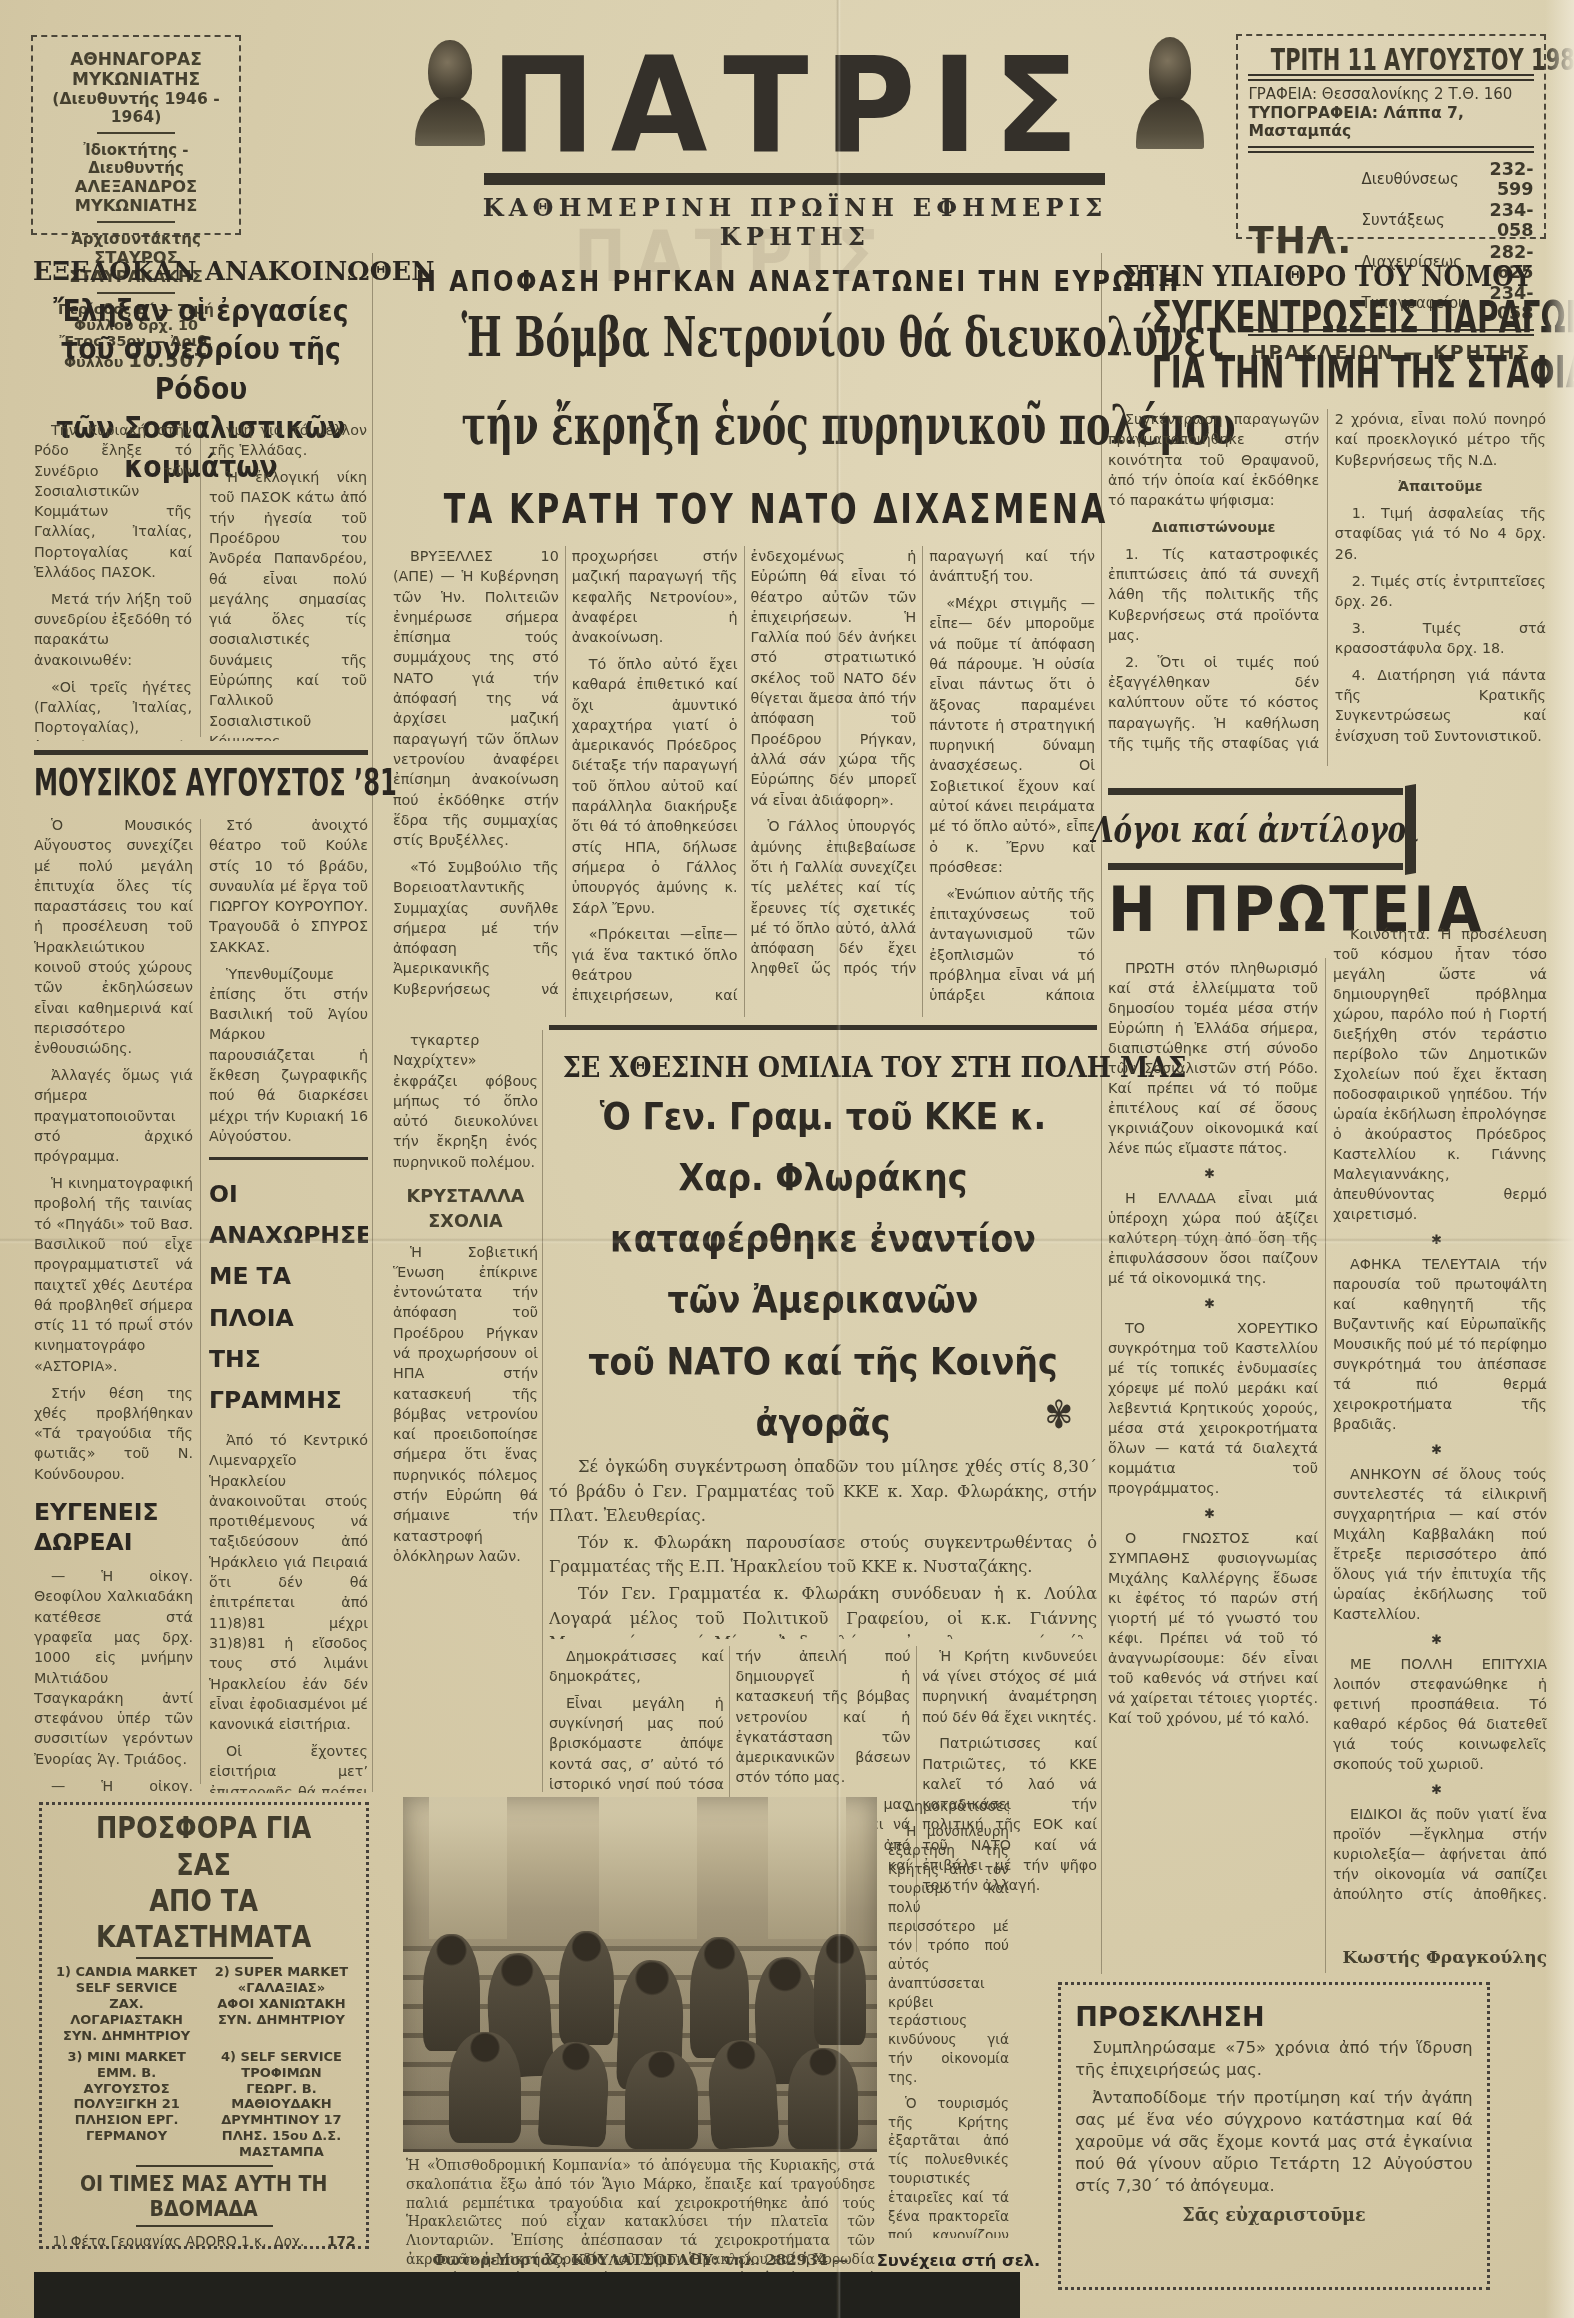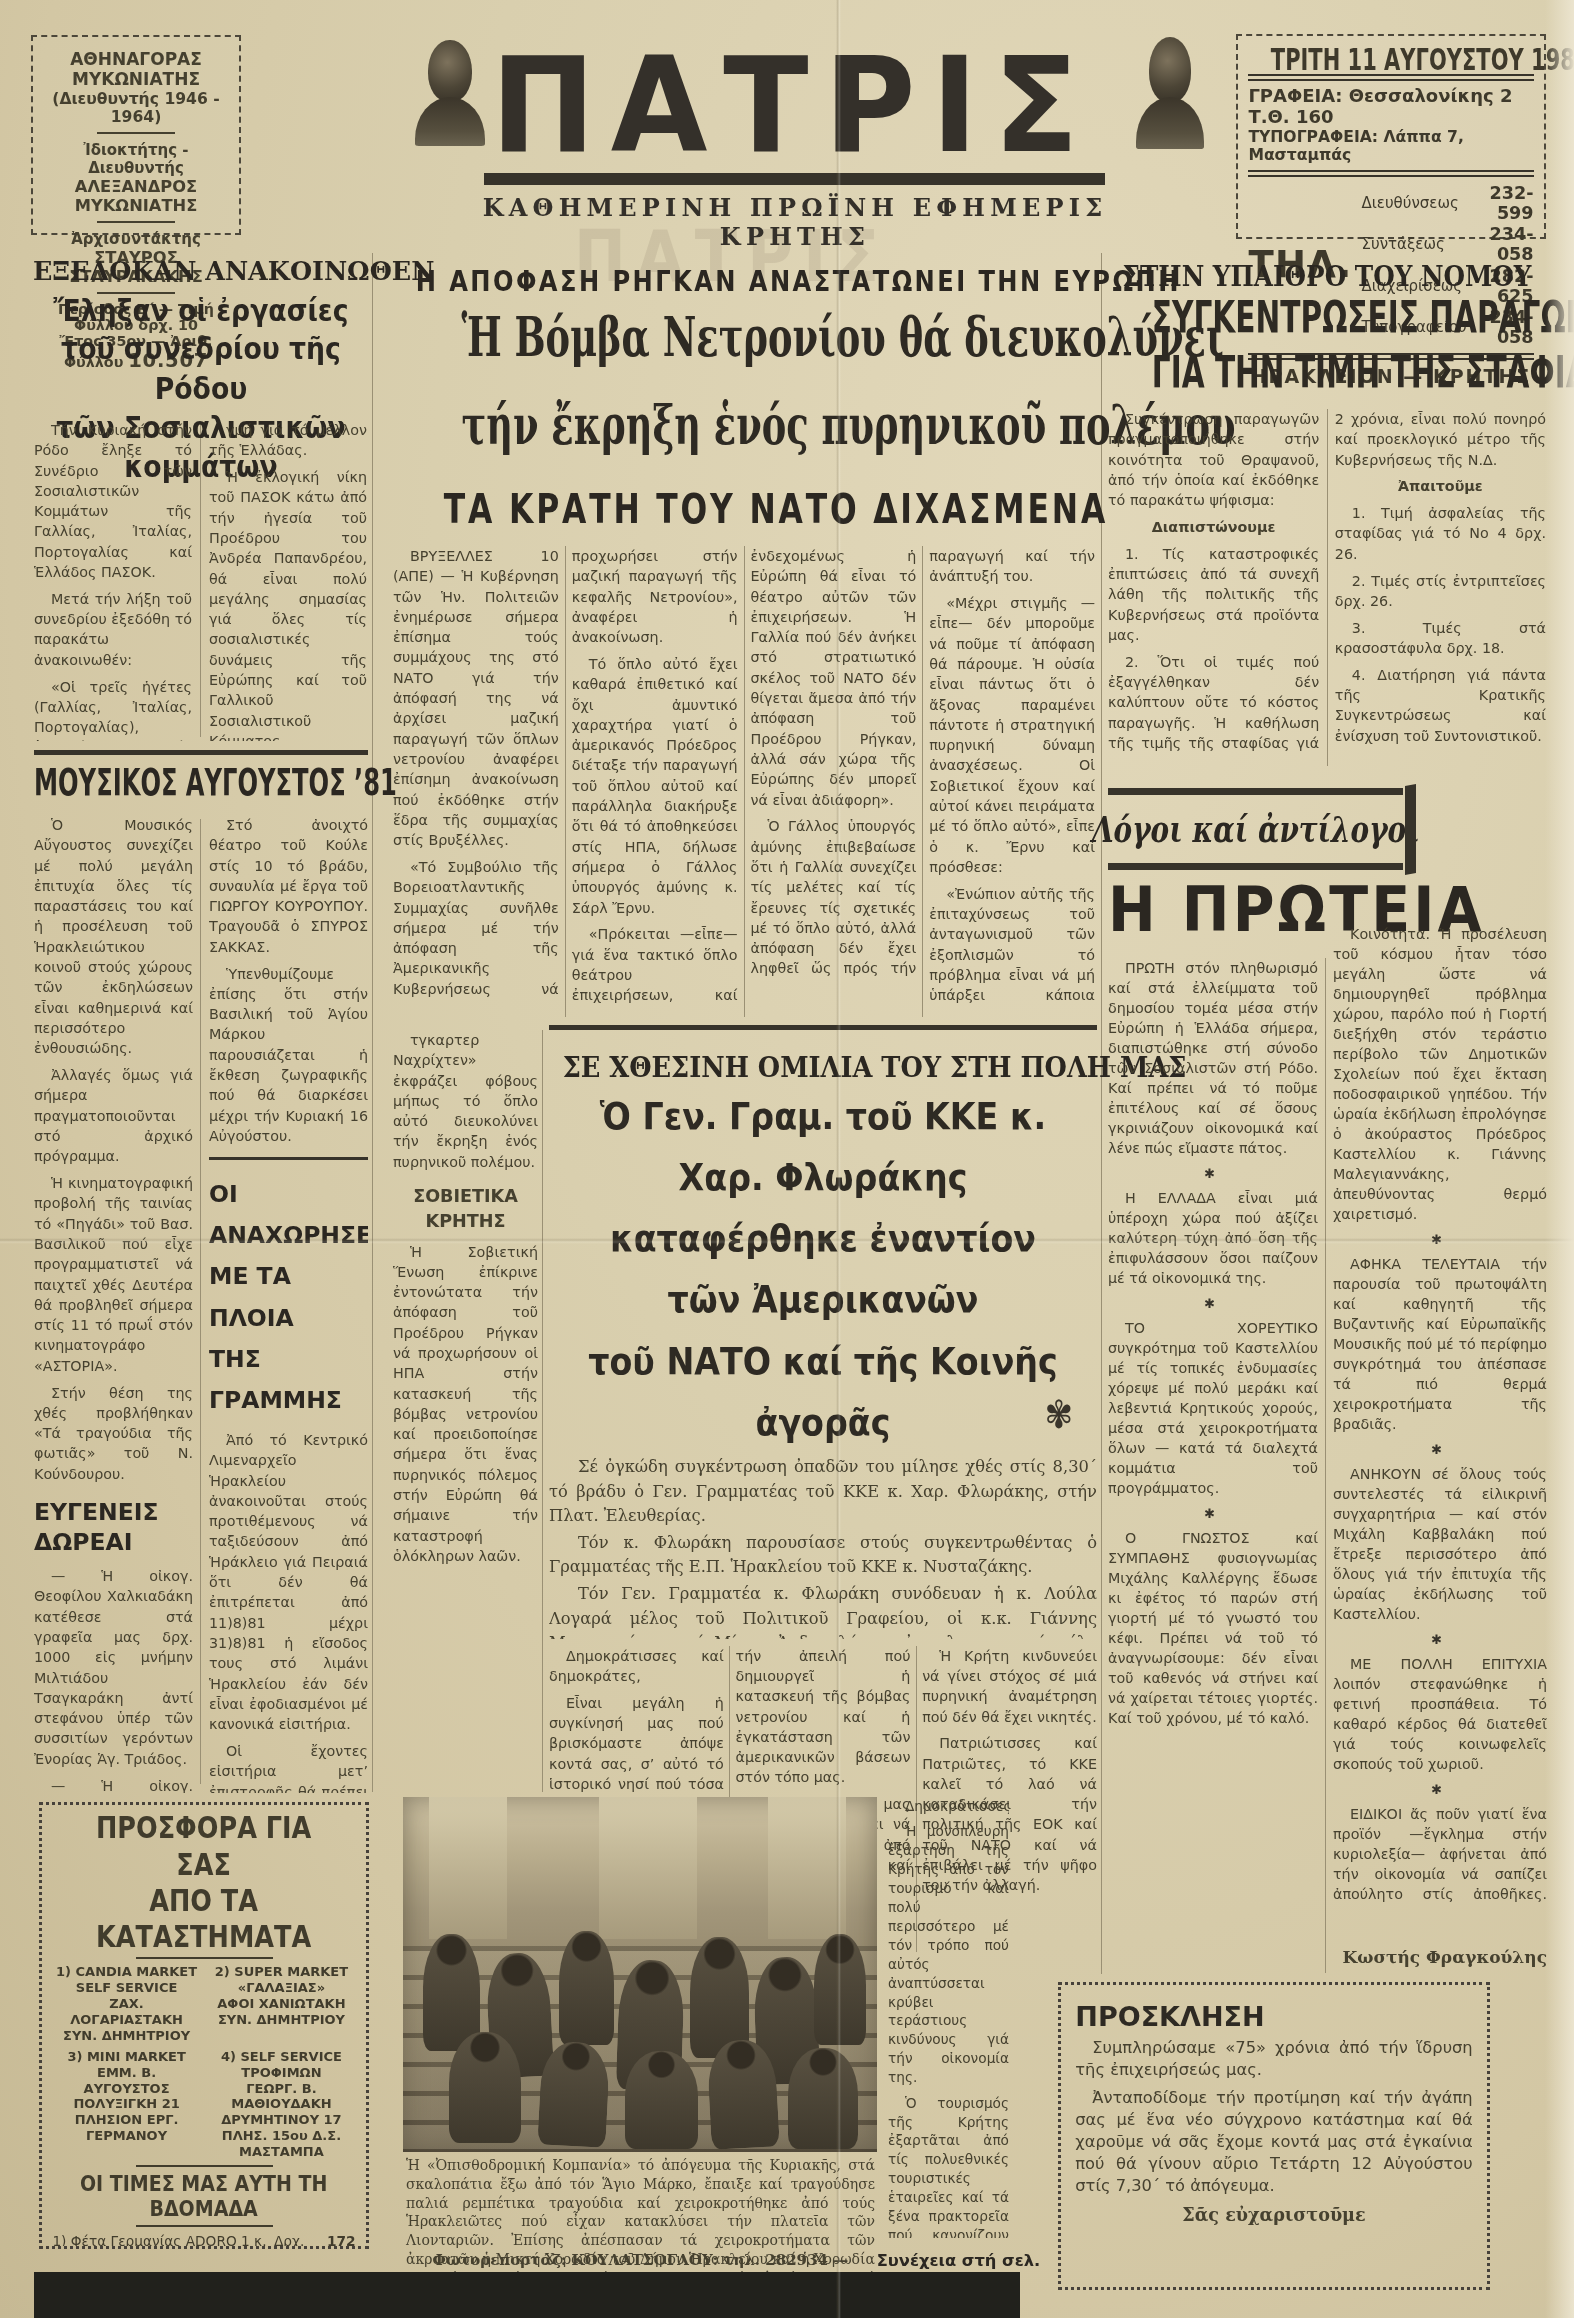--- a/index.html
+++ b/index.html
@@ -42,21 +42,21 @@
   #logo{left:483px;top:38px;width:619px;height:134px;font-weight:900;font-size:125px;line-height:134px;letter-spacing:15.6px;color:#34302a;text-align:center;transform:scaleY(1.06);font-family:"DejaVu Sans",sans-serif;}
   #logo-bar{left:484px;top:173px;width:621px;height:11.7px;}
   #subtitle{left:456px;top:193px;width:678px;text-align:center;font-family:"DejaVu Serif",serif;font-weight:bold;font-size:24px;letter-spacing:5.2px;color:#34302a;}
   .portrait{overflow:hidden;}
   .portrait .ph{width:62%;height:56%;margin:0 auto;border-radius:50% 50% 46% 46%;
     background:radial-gradient(circle at 44% 36%, #7d725c 0%, #4c4536 55%, #322d24 100%);}
   .portrait .pb{width:100%;height:44%;margin-top:-5.2px;border-radius:55% 55% 6% 6% / 95% 95% 5% 5%;
     background:linear-gradient(180deg,#3b352a,#564f3e 70%, #6a6350);}
   #hdr-right{left:1236px;top:34px;width:310px;height:205px;padding:9px 10.4px;box-sizing:border-box;color:#3e392b;}
   #hdr-right .date{font-weight:900;font-size:25px;transform:scale(.84,1.2);transform-origin:50% 50%;}
-  #hdr-right .off{font-weight:bold;font-size:18px;margin:3.9px 0 1.3px;}
+  #hdr-right .off{font-weight:normal;font-size:15px;margin:3.9px 0 1.3px;}
   #hdr-right .prn{font-weight:bold;font-size:15.6px;margin-bottom:5.2px;}
   #hdr-right .telwrap{display:flex;align-items:center;gap:9px;margin:5.2px 0;}
   #hdr-right .tel{font-weight:900;font-size:37px;letter-spacing:1.3px;}
   #hdr-right table{border-collapse:collapse;flex:1;}
   #hdr-right td{padding:0.7px 0;font-size:15px;}
   #hdr-right td.num{font-weight:bold;font-size:17.6px;text-align:right;}
   #hdr-right .city{font-weight:bold;font-size:19px;text-align:center;letter-spacing:2px;margin-top:5.2px;}
   
   .kicker-serif{font-family:"DejaVu Serif",serif;font-weight:bold;color:var(--ink-dark);}
   #s1-kicker{left:33px;top:256px;width:336px;font-size:25.4px;}
@@ -350,21 +350,21 @@
       <p data-item="">Ὁ Γάλλος ὑπουργός ἀμύνης ἐπιβεβαίωσε ὅτι ἡ Γαλλία συνεχίζει τίς μελέτες καί τίς ἔρευνες τίς σχετικές μέ τό ὅπλο αὐτό, ἀλλά ἀπόφαση δέν ἔχει ληφθεῖ ὥς πρός τήν παραγωγή καί τήν ἀνάπτυξή του.</p>
       <p data-item="">«Μέχρι στιγμῆς —εἶπε— δέν μποροῦμε νά ποῦμε τί ἀπόφαση θά πάρουμε. Ἡ οὐσία εἶναι πάντως ὅτι ὁ ἄξονας παραμένει πάντοτε ἡ στρατηγική πυρηνική δύναμη ἀνασχέσεως. Οἱ Σοβιετικοί ἔχουν καί αὐτοί κάνει πειράματα μέ τό ὅπλο αὐτό», εἶπε ὁ κ. Ἔρνυ καί πρόσθεσε:</p>
       <p data-item="">«Ἐνώπιον αὐτῆς τῆς ἐπιταχύνσεως τοῦ ἀνταγωνισμοῦ τῶν ἐξοπλισμῶν τό πρόβλημα εἶναι νά μή ὑπάρξει κάποια θανάσιμη ἔλλειψη ἰσορροπίας μεταξύ τῶν δυό ὑπερδυνάμεων, καί νά τούς προτείνουμε, ὅπως ἔκανε πρόσφατα ὁ Πρόεδρος Μιττεράν, μιά πολιτική, σταδιακοῦ ἀφοπλισμοῦ».</p>
     </div>
 
   <div id="rail" class="abs bodytxt">
     <div>
 
     <p data-item="">τγκαρτερ Ναχρίχτεν» ἐκφράζει φόβους μήπως τό ὅπλο αὐτό διευκολύνει τήν ἔκρηξη ἑνός πυρηνικοῦ πολέμου.</p>
       </div>
-    <div class="sov">ΣΟΒΙΕΤΙΚΑ ΚΡΗΤΗΣ</div>
+    <div class="sov">ΚΡΥΣΤΑΛΛΑ ΣΧΟΛΙΑ</div>
     <div>
 
     <p data-item="">Ἡ Σοβιετική Ἕνωση ἐπίκρινε ἐντονώτατα τήν ἀπόφαση τοῦ Προέδρου Ρήγκαν νά προχωρήσουν οἱ ΗΠΑ στήν κατασκευή τῆς βόμβας νετρονίου καί προειδοποίησε σήμερα ὅτι ἕνας πυρηνικός πόλεμος στήν Εὐρώπη θά σήμαινε τήν καταστροφή ὁλόκληρων λαῶν.</p>
       </div>
   </div>
 
   <div id="kke" class="abs">
     <div class="topbar"></div>
     <div class="kick sq">ΣΕ ΧΘΕΣΙΝΗ ΟΜΙΛΙΑ ΤΟΥ ΣΤΗ ΠΟΛΗ ΜΑΣ</div>
     <div class="hl nopad">

